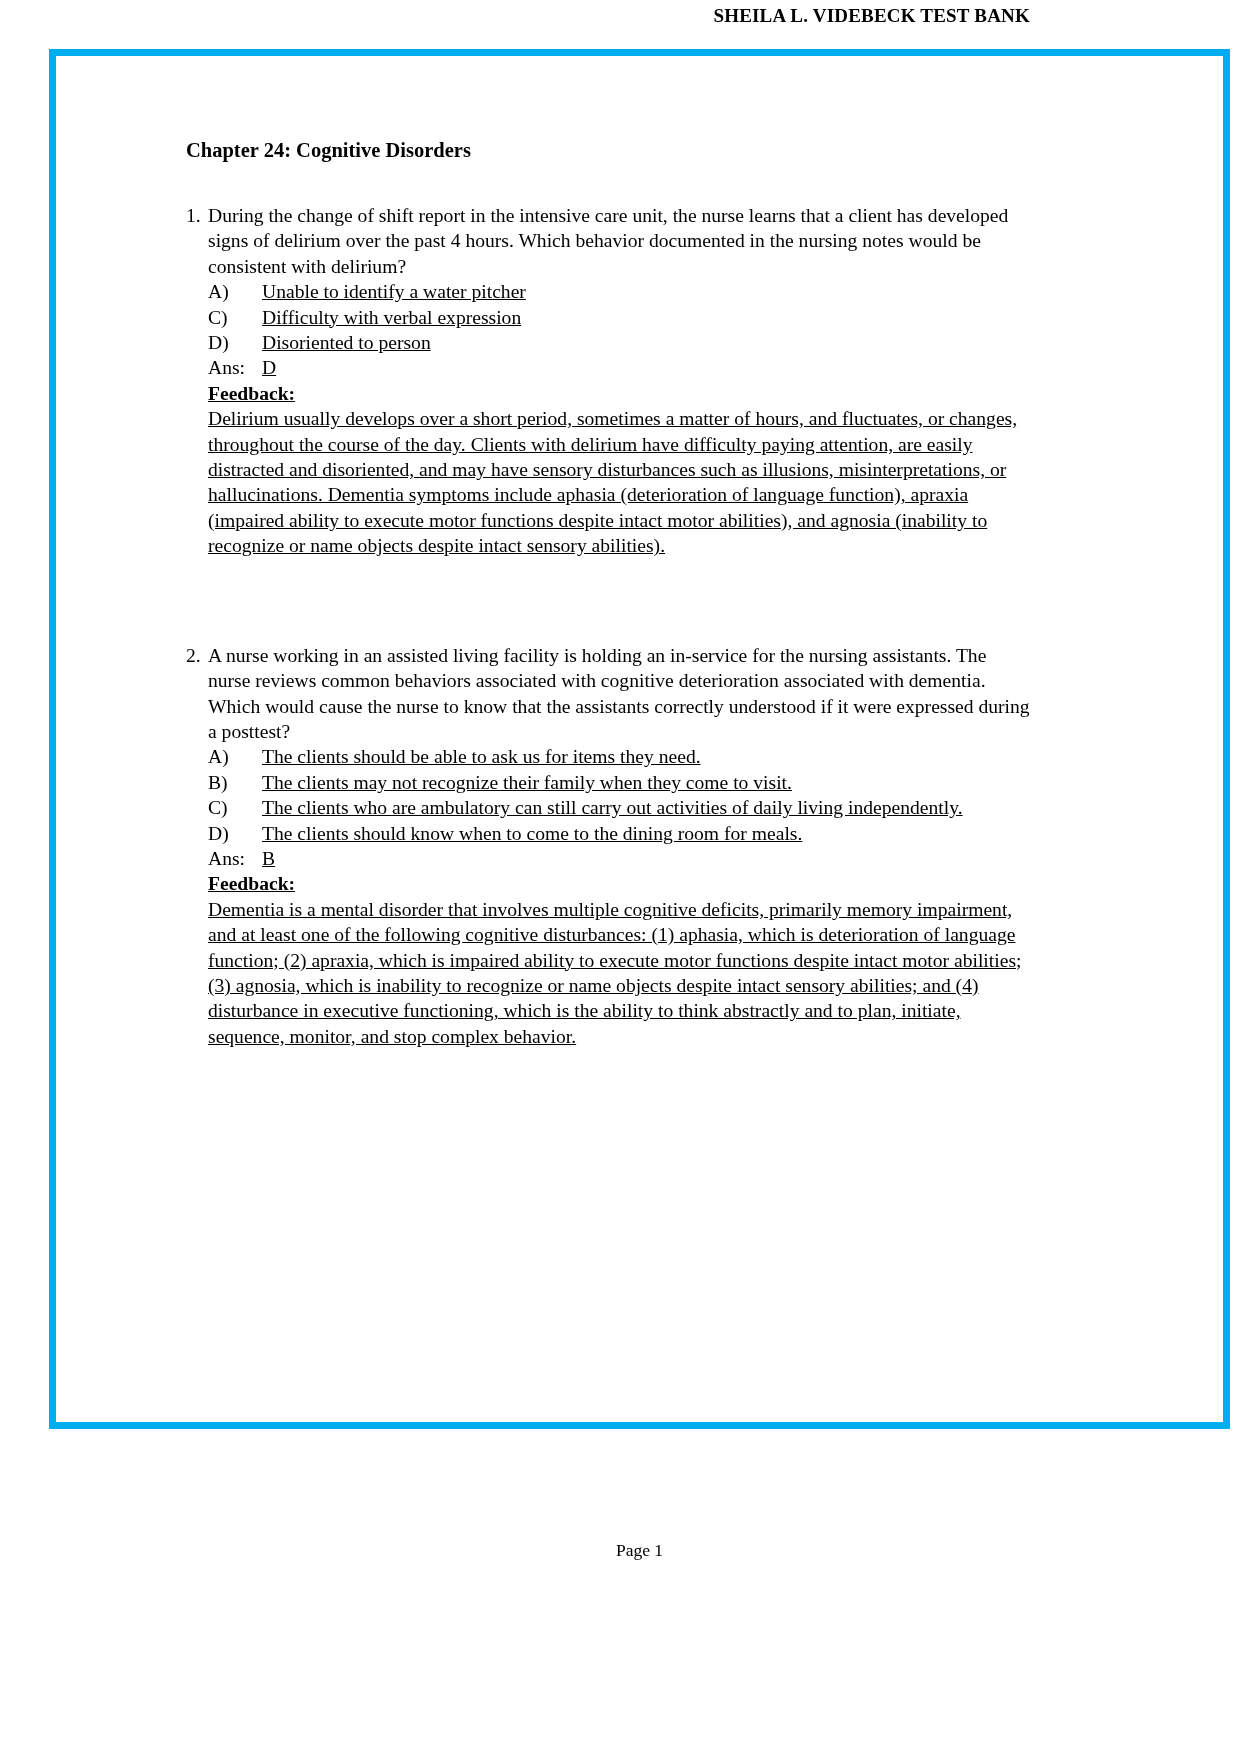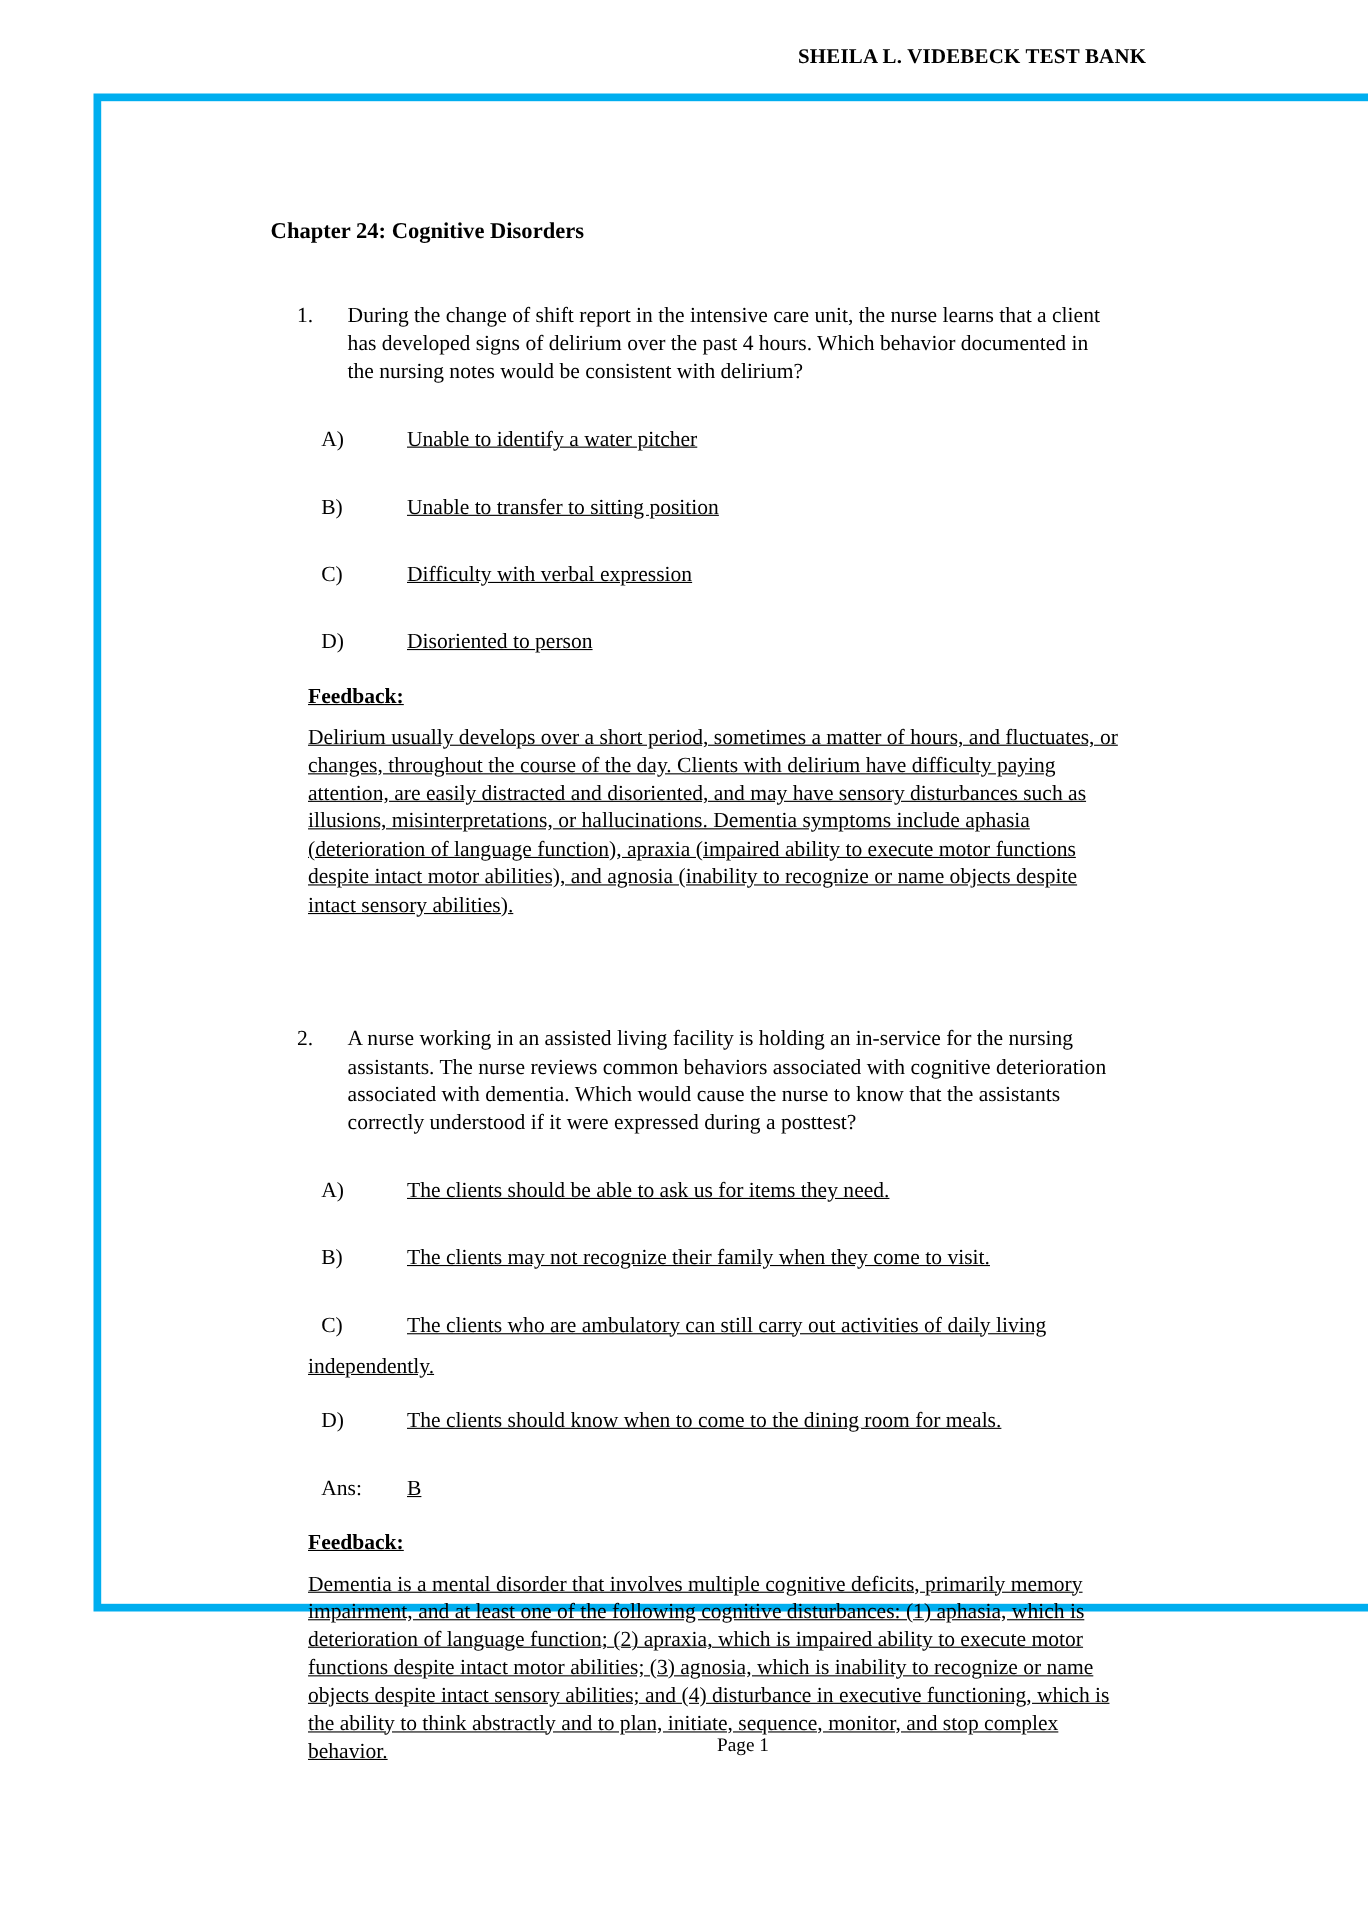--- a/index.html
+++ b/index.html
@@ -1,15 +1,15 @@
 <!DOCTYPE html>
 <html><head>
 <meta charset="utf-8">
 <style>
-  * { margin: 12px; padding: 0; box-sizing: border-box; }
+  * { margin: 0; padding: 0; box-sizing: border-box; }
   html, body { background: #ffffff; }
   body {
     width: 1244px;
     height: 1756px;
     position: relative;
     font-family: "Liberation Serif", "DejaVu Serif", serif;
     color: #000000;
     overflow: hidden;
   }
 
@@ -82,23 +82,23 @@
 
     <h1 class="chapter-title">Chapter 24: Cognitive Disorders</h1>
 
     <section class="question question--1">
       <div class="stem-row">
         <div class="qnum">1.</div>
         <div class="stem">During the change of shift report in the intensive care unit, the nurse learns that a client has developed signs of delirium over the past 4 hours. Which behavior documented in the nursing notes would be consistent with delirium?</div>
       </div>
       <div class="qbody">
         <div class="option"><span class="opt-letter">A)</span><span class="opt-text">Unable to identify a water pitcher</span></div>
-        <div class="option"><span class="opt-letter">B)</span><span class="opt-text">Unable to transfer to sitting position</span></div>
         <div class="option"><span class="opt-letter">C)</span><span class="opt-text">Difficulty with verbal expression</span></div>
         <div class="option"><span class="opt-letter">D)</span><span class="opt-text">Disoriented to person</span></div>
+        <div class="answer-row"><span class="ans-label">Ans:</span><span class="ans-value">D</span></div>
         <div class="feedback-label">Feedback:</div>
         <div class="feedback">Delirium usually develops over a short period, sometimes a matter of hours, and fluctuates, or changes, throughout the course of the day. Clients with delirium have difficulty paying attention, are easily distracted and disoriented, and may have sensory disturbances such as illusions, misinterpretations, or hallucinations. Dementia symptoms include aphasia (deterioration of language function), apraxia (impaired ability to execute motor functions despite intact motor abilities), and agnosia (inability to recognize or name objects despite intact sensory abilities).</div>
       </div>
     </section>
 
     <section class="question question--2">
       <div class="stem-row">
         <div class="qnum">2.</div>
         <div class="stem">A nurse working in an assisted living facility is holding an in-service for the nursing assistants. The nurse reviews common behaviors associated with cognitive deterioration associated with dementia. Which would cause the nurse to know that the assistants correctly understood if it were expressed during a posttest?</div>
       </div>

